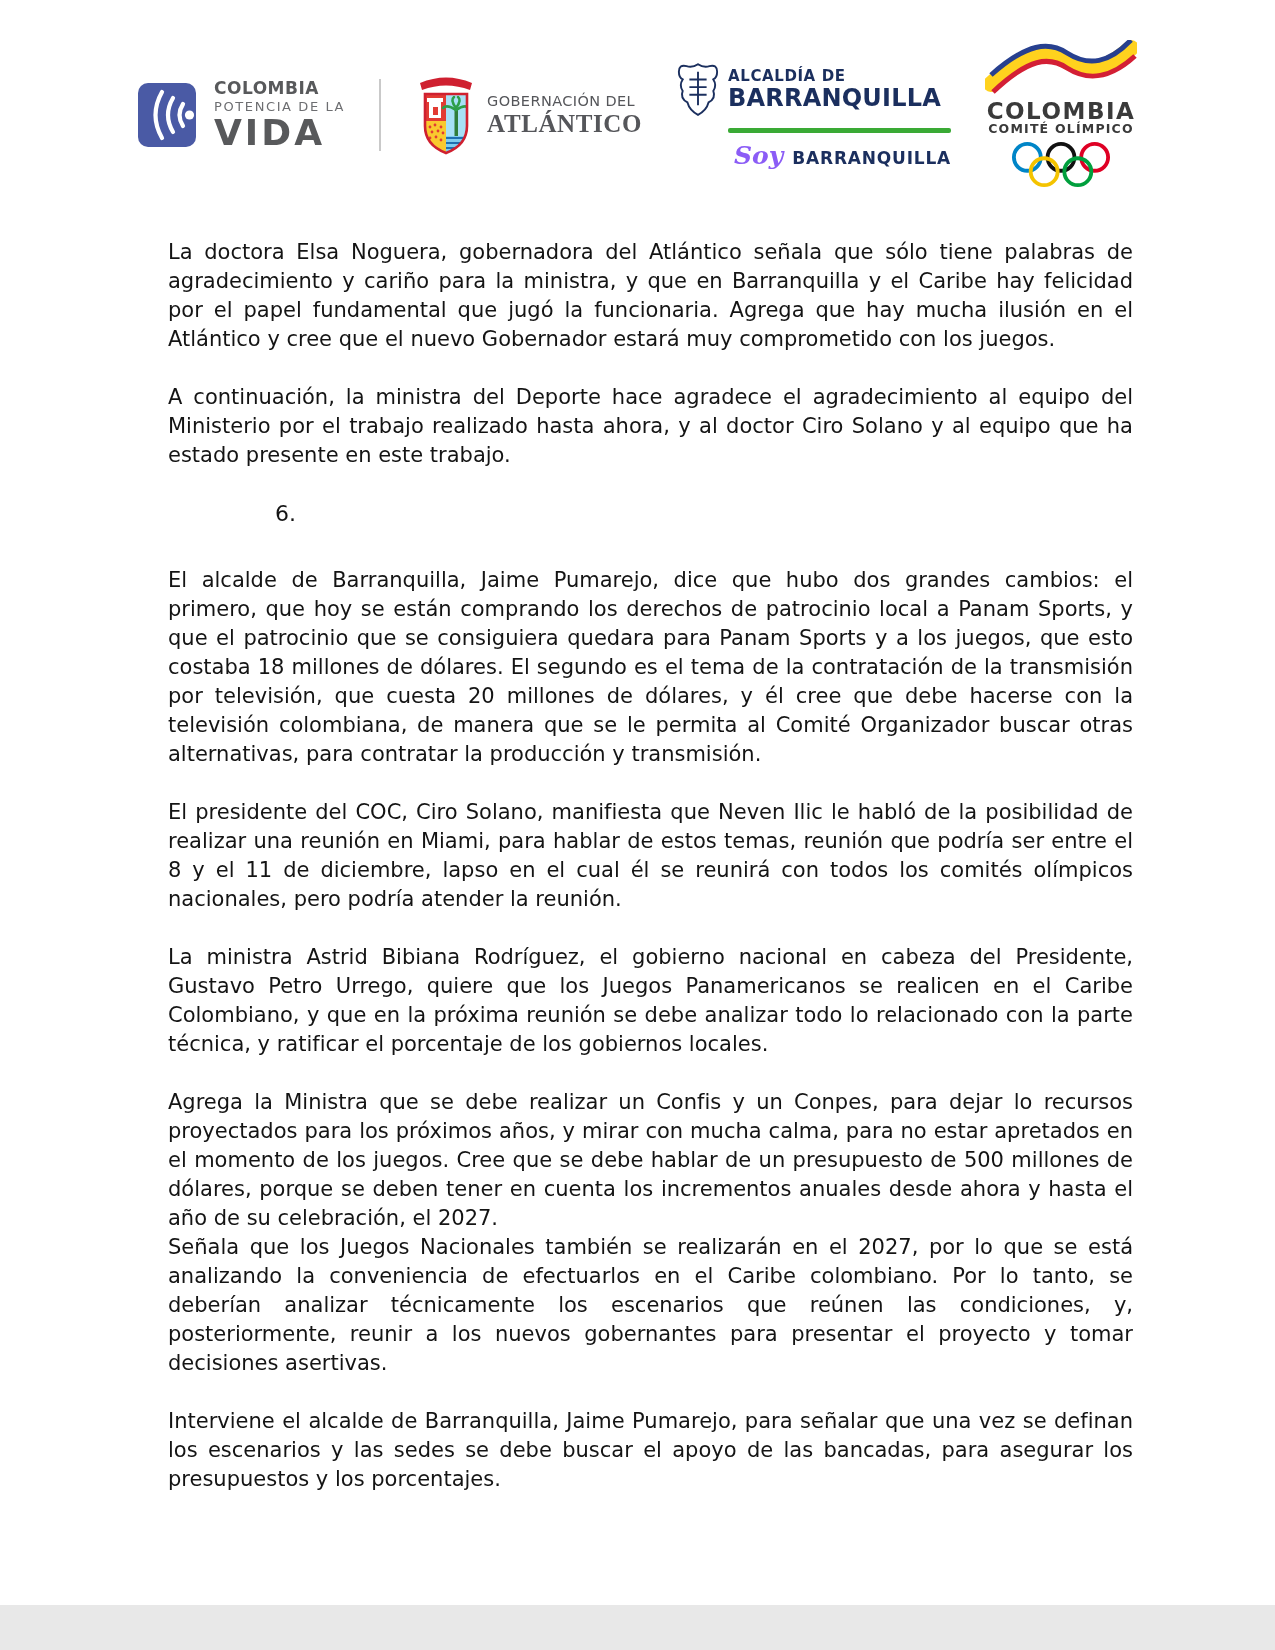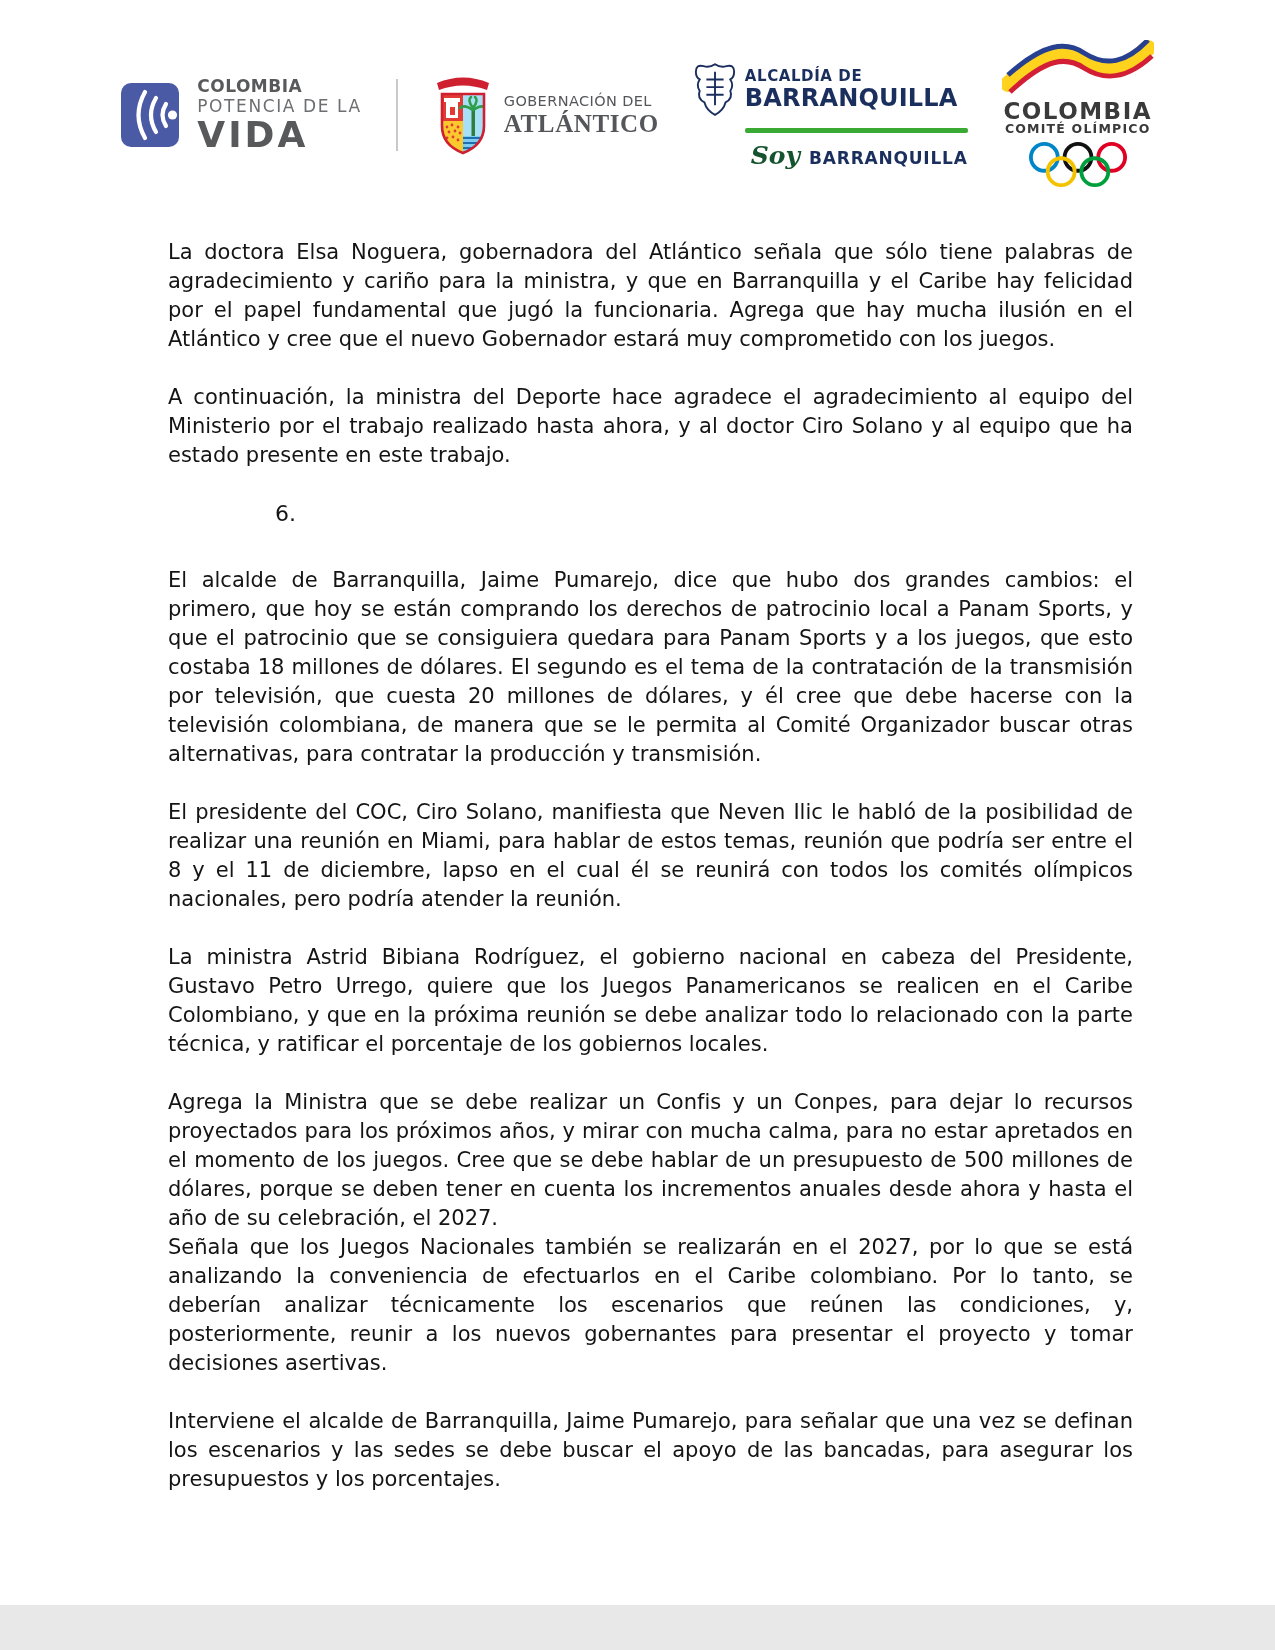--- a/index.html
+++ b/index.html
@@ -16,35 +16,35 @@
     margin-top:56px;
     display:flex;
     align-items:center;
     justify-content:center;
     gap:34px;
     height:118px;
   }
   .logo{display:flex;align-items:center;gap:10px;}
   .logo-vida-text{display:flex;flex-direction:column;line-height:1;}
   .vida-l1{font-size:17px;font-weight:800;color:#58595b;letter-spacing:.5px;}
-  .vida-l2{font-size:17px;color:#6d6e71;letter-spacing:1.6px;margin:3px 0 2px;text-align:right;}
+  .vida-l2{font-size:13px;color:#6d6e71;letter-spacing:1.6px;margin:3px 0 2px;text-align:right;}
   .vida-l3{font-size:36px;font-weight:700;color:#58595b;letter-spacing:3px;}
   .v-divider{width:2px;height:72px;background:#c9c9c9;}
   .deporte-label{font-size:26px;font-weight:700;color:#3d4fa1;letter-spacing:.3px;}
   .atl-text{display:flex;flex-direction:column;line-height:1;}
   .atl-l1{font-size:14.5px;font-weight:400;color:#55565a;letter-spacing:.4px;}
   .atl-l2{font-size:25px;font-weight:800;color:#55565a;letter-spacing:.6px;margin-top:3px;font-family:Liberation Serif, serif;}
   .baq{display:flex;flex-direction:column;align-items:flex-start;}
   .baq-top{display:flex;align-items:center;gap:8px;}
   .baq-text{display:flex;flex-direction:column;line-height:1;}
   .baq-l1{font-size:15px;font-weight:700;color:#1b2f5e;letter-spacing:.6px;}
   .baq-l2{font-size:24px;font-weight:900;color:#1b2f5e;letter-spacing:.2px;margin-top:2px;}
   .baq-rule{height:5px;background:#3aaa35;border-radius:2px;align-self:stretch;margin:9px 0 8px 52px;}
   .baq-tag{display:flex;align-items:baseline;gap:9px;margin-left:58px;}
-  .baq-soy{font-family:"DejaVu Serif","Liberation Serif",serif;font-style:italic;font-weight:700;font-size:25px;color:#14532d;}
+  .baq-soy{font-family:"DejaVu Serif","Liberation Serif",serif;font-style:italic;font-weight:700;font-size:25px;color:#8b5cf6;}
   .baq-tagrest{font-size:17px;font-weight:900;color:#1b2f5e;letter-spacing:.8px;}
   .coc{display:flex;flex-direction:column;align-items:center;line-height:1;}
   .coc-l1{font-size:23px;font-weight:800;color:#3a3a3a;letter-spacing:1.5px;margin-top:4px;}
   .coc-l2{font-size:12.5px;font-weight:800;color:#3a3a3a;letter-spacing:1.2px;}
   
   .doc-body{
     margin:64px 142px 0 168px;
     text-align:justify;
     font-size:21px;
     line-height:29px;

